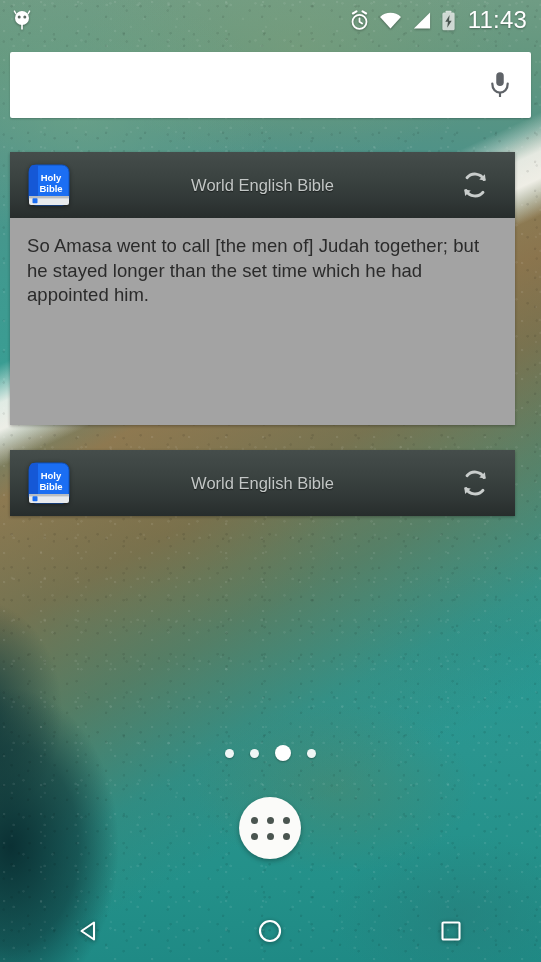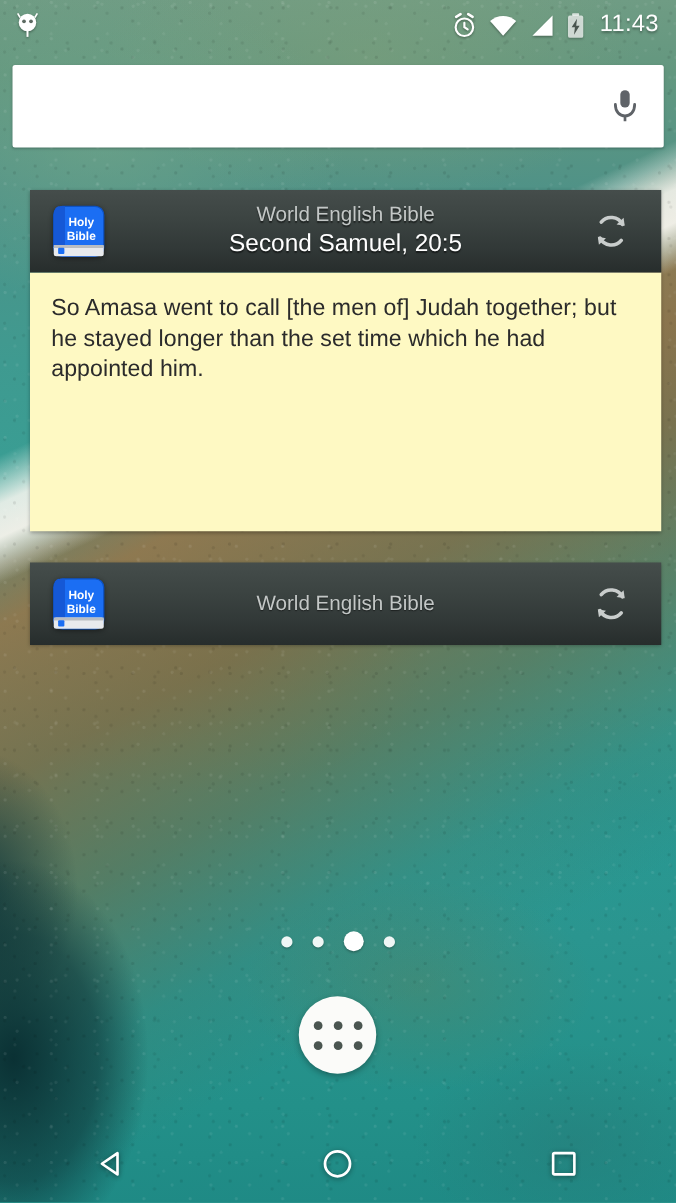--- a/index.html
+++ b/index.html
@@ -69,21 +69,21 @@
     position: absolute; top:0; left:0;
     width: 541px; height: 40px;
     display: flex; align-items: center;
     padding: 0 14px 0 12px;
     z-index: 20;
   }
   .status-left { display:flex; align-items:center; gap:6px; }
   .status-right { margin-left:auto; display:flex; align-items:center; gap:9px; }
   .sb-icon { display:block; filter: drop-shadow(0 1px 1px rgba(0,0,0,0.35)); }
   #status-clock {
-    color:#fff; font-size:19px; font-weight:400;
+    color:#fff; font-size:24px; font-weight:400;
     letter-spacing:0.2px; margin-left:3px;
     text-shadow: 0 1px 2px rgba(0,0,0,0.35);
   }
 
   
   #search-bar {
     position:absolute; top:52px; left:10px;
     width:521px; height:66px;
     background:#ffffff;
     border-radius:2px;
@@ -99,21 +99,21 @@
   }
   #search-input::placeholder { color:#9aa0a6; }
   #mic-button {
     width:62px; height:100%;
     display:flex; align-items:center; justify-content:center;
     border:none; background:transparent; cursor:pointer;
   }
 
   
   .widget {
-    position:absolute; left:24px; width:505px;
+    position:absolute; left:10px; width:505px;
     z-index: 12;
     box-shadow: 0 1px 3px rgba(0,0,0,0.3);
   }
   #widget-1 { top:152px; }
   #widget-2 { top:450px; }
 
   .widget-header {
     height:66px;
     background: linear-gradient(180deg, #454d4b 0%, #3b4341 38%, #313837 72%, #272d2c 100%);
     display:flex; align-items:center;
@@ -141,21 +141,21 @@
     text-shadow: 0 1px 1px rgba(0,0,0,0.5);
   }
   .refresh-button {
     margin-left:auto; margin-right:10px;
     width:40px; height:40px;
     display:flex; align-items:center; justify-content:center;
     border:none; background:transparent; cursor:pointer;
     position:relative; z-index:2;
   }
   .widget-body {
-    background:#fef9c3;
+    background:#a3a3a3;
     padding:16px 17px 14px 17px;
   }
   #widget-1 .widget-body { height:207px; }
   #widget-2 .widget-body { height:204px; }
   .verse-text {
     color:#2b2b2b; font-size:18.5px; line-height:1.33;
     letter-spacing:0.05px;
   }
 
   
@@ -274,21 +274,20 @@
         <rect x="8" y="3" width="4" height="40" fill="#1558d6"></rect>
         <rect x="3" y="34" width="40" height="9" fill="#e8eaed" rx="2"></rect>
         <rect x="3" y="34" width="40" height="2.4" fill="#b9bdc2"></rect>
         <rect x="6.5" y="36.2" width="5" height="5" rx="0.8" fill="#1b6ef3"></rect>
         <text x="25" y="19" font-family="Liberation Sans, sans-serif" font-size="9.5" font-weight="bold" fill="#ffffff" text-anchor="middle">Holy</text>
         <text x="25" y="30" font-family="Liberation Sans, sans-serif" font-size="9.5" font-weight="bold" fill="#ffffff" text-anchor="middle">Bible</text>
       </svg>
     </div>
     <div class="widget-titles">
       <div class="widget-version">World English Bible</div>
-      <div class="widget-reference">Second Samuel, 20:5</div>
     </div>
     <button class="refresh-button">
       <svg width="30" height="30" viewBox="0 0 24 24">
         <path d="M19.2 7.6 A8.2 8.2 0 0 0 5.6 6.2" fill="none" stroke="#c9cdcc" stroke-width="2.3" stroke-linecap="round"></path>
         <path d="M4.8 16.4 A8.2 8.2 0 0 0 18.4 17.8" fill="none" stroke="#c9cdcc" stroke-width="2.3" stroke-linecap="round"></path>
         <path d="M19.9 3.3 L20.6 8.5 L15.4 7.6 Z" fill="#c9cdcc"></path>
         <path d="M4.1 20.7 L3.4 15.5 L8.6 16.4 Z" fill="#c9cdcc"></path>
       </svg>
     </button>
   </div>

